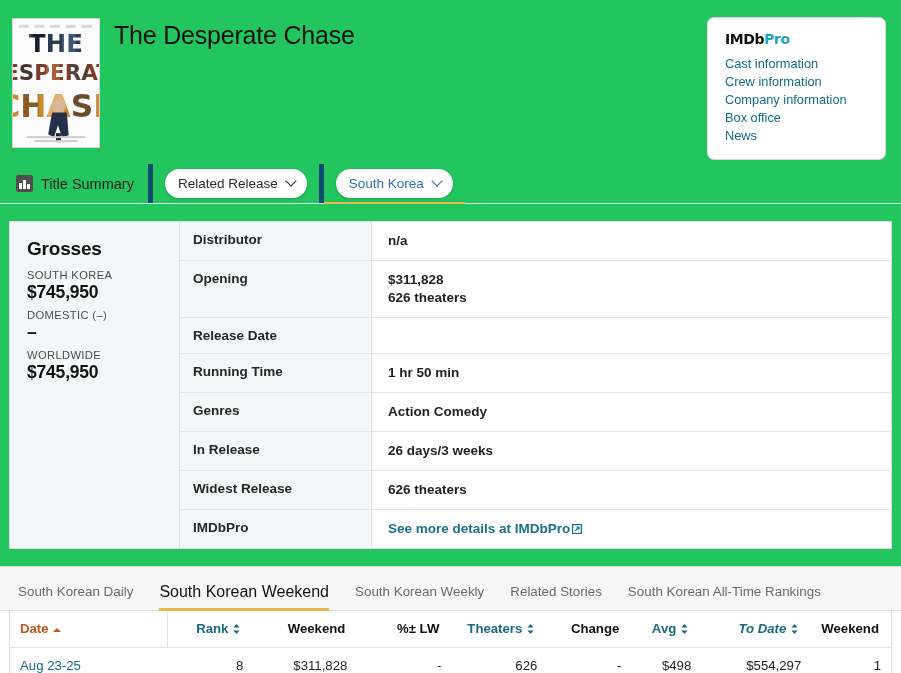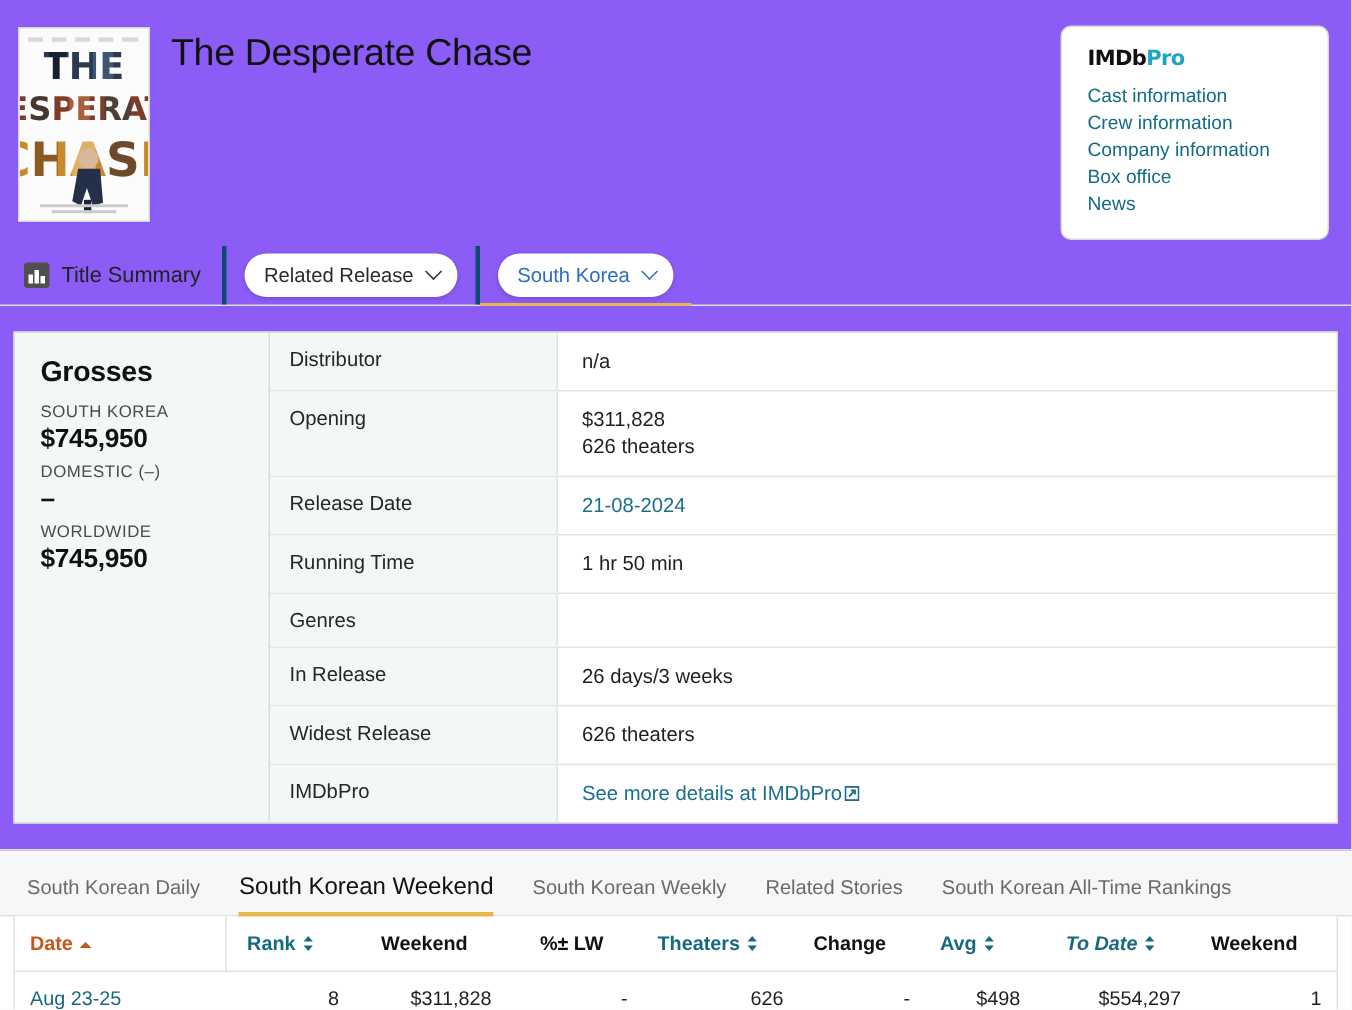--- a/index.html
+++ b/index.html
@@ -6,21 +6,21 @@
   html, body {
     width: 901px; height: 673px;
     background: #f7f7f7;
     font-family: "Liberation Sans", sans-serif;
     color: #1a1a1a;
     overflow: hidden;
   }
 
   
   .top-card {
-    background: #8b5cf6;
+    background: #22c55e;
     width: 901px;
     padding: 14px 0 0 0;
     position: relative;
   }
   .hero {
     display: flex;
     padding: 4px 12px 0 12px;
     gap: 14px;
   }
   .poster {
@@ -83,21 +83,21 @@
     height: 40px;
     margin-top: 16px;
     padding-left: 10px;
     border-bottom: 1px solid #dedede;
     position: relative;
   }
   .tb-cell {
     display: flex;
     align-items: center;
     padding: 0 14px 0 6px;
-    border-right: 3px solid #0c4a6e;
+    border-right: 5px solid #0c4a6e;
     position: relative;
   }
   .tb-cell.last { border-right: none; }
   .tb-cell.pillcell { padding: 0 12px; }
 
   .summary-label {
     display: flex; align-items: center; gap: 8px;
     font-size: 14.5px; color: #222;
   }
   .chart-icon {
@@ -173,21 +173,21 @@
     margin-top: 6px;
   }
   .g-value {
     font-size: 17.5px;
     font-weight: 700;
     color: #111;
     margin-top: 1px;
     letter-spacing: -0.2px;
   }
 
-  .details { flex: 1 1 auto; }
+  .details { flex: 1 1 auto; font-weight: bold; }
   .drow { display: flex; border-bottom: 1px solid #e4e4e4; }
   .drow:last-child { border-bottom: none; }
   .dkey {
     width: 192px; flex: 0 0 192px;
     background: #f2f7f7;
     border-right: 1px solid #e4e4e4;
     padding: 10px 12px 10px 13px;
     font-size: 13.5px;
     color: #262626;
   }
@@ -246,21 +246,21 @@
   table.grid {
     width: 883px;
     border-collapse: collapse;
     font-size: 13.2px;
     background: #fff;
     border: 1px solid #e2e2e2;
     border-top: none;
   }
   table.grid th {
     font-weight: 700;
-    padding: 10px 26px 11px 10px;
+    padding: 10px 12px 11px 10px;
     text-align: right;
     white-space: nowrap;
     border-bottom: 1px solid #e2e2e2;
     color: #111;
     background: #fff;
     cursor: pointer;
   }
   table.grid th.sortable { color: #17697f; }
   table.grid th.sorted   { color: #c4571b; }
   table.grid th.c-date {
@@ -433,32 +433,30 @@
       <div class="drow">
         <div class="dkey">Opening</div>
         <div class="dval">
           <div>$311,828</div>
           <div>626 theaters</div>
         </div>
       </div>
 
       <div class="drow">
         <div class="dkey">Release Date</div>
-        <div class="dval">
-          <a href="#">21-08-2024</a>
-        </div>
       </div>
 
       <div class="drow">
         <div class="dkey">Running Time</div>
         <div class="dval">1 hr 50 min</div>
       </div>
 
       <div class="drow">
         <div class="dkey">Genres</div>
+        <div class="dval">Action Comedy</div>
       </div>
 
       <div class="drow">
         <div class="dkey">In Release</div>
         <div class="dval">26 days/3 weeks</div>
       </div>
 
       <div class="drow">
         <div class="dkey">Widest Release</div>
         <div class="dval">626 theaters</div>

